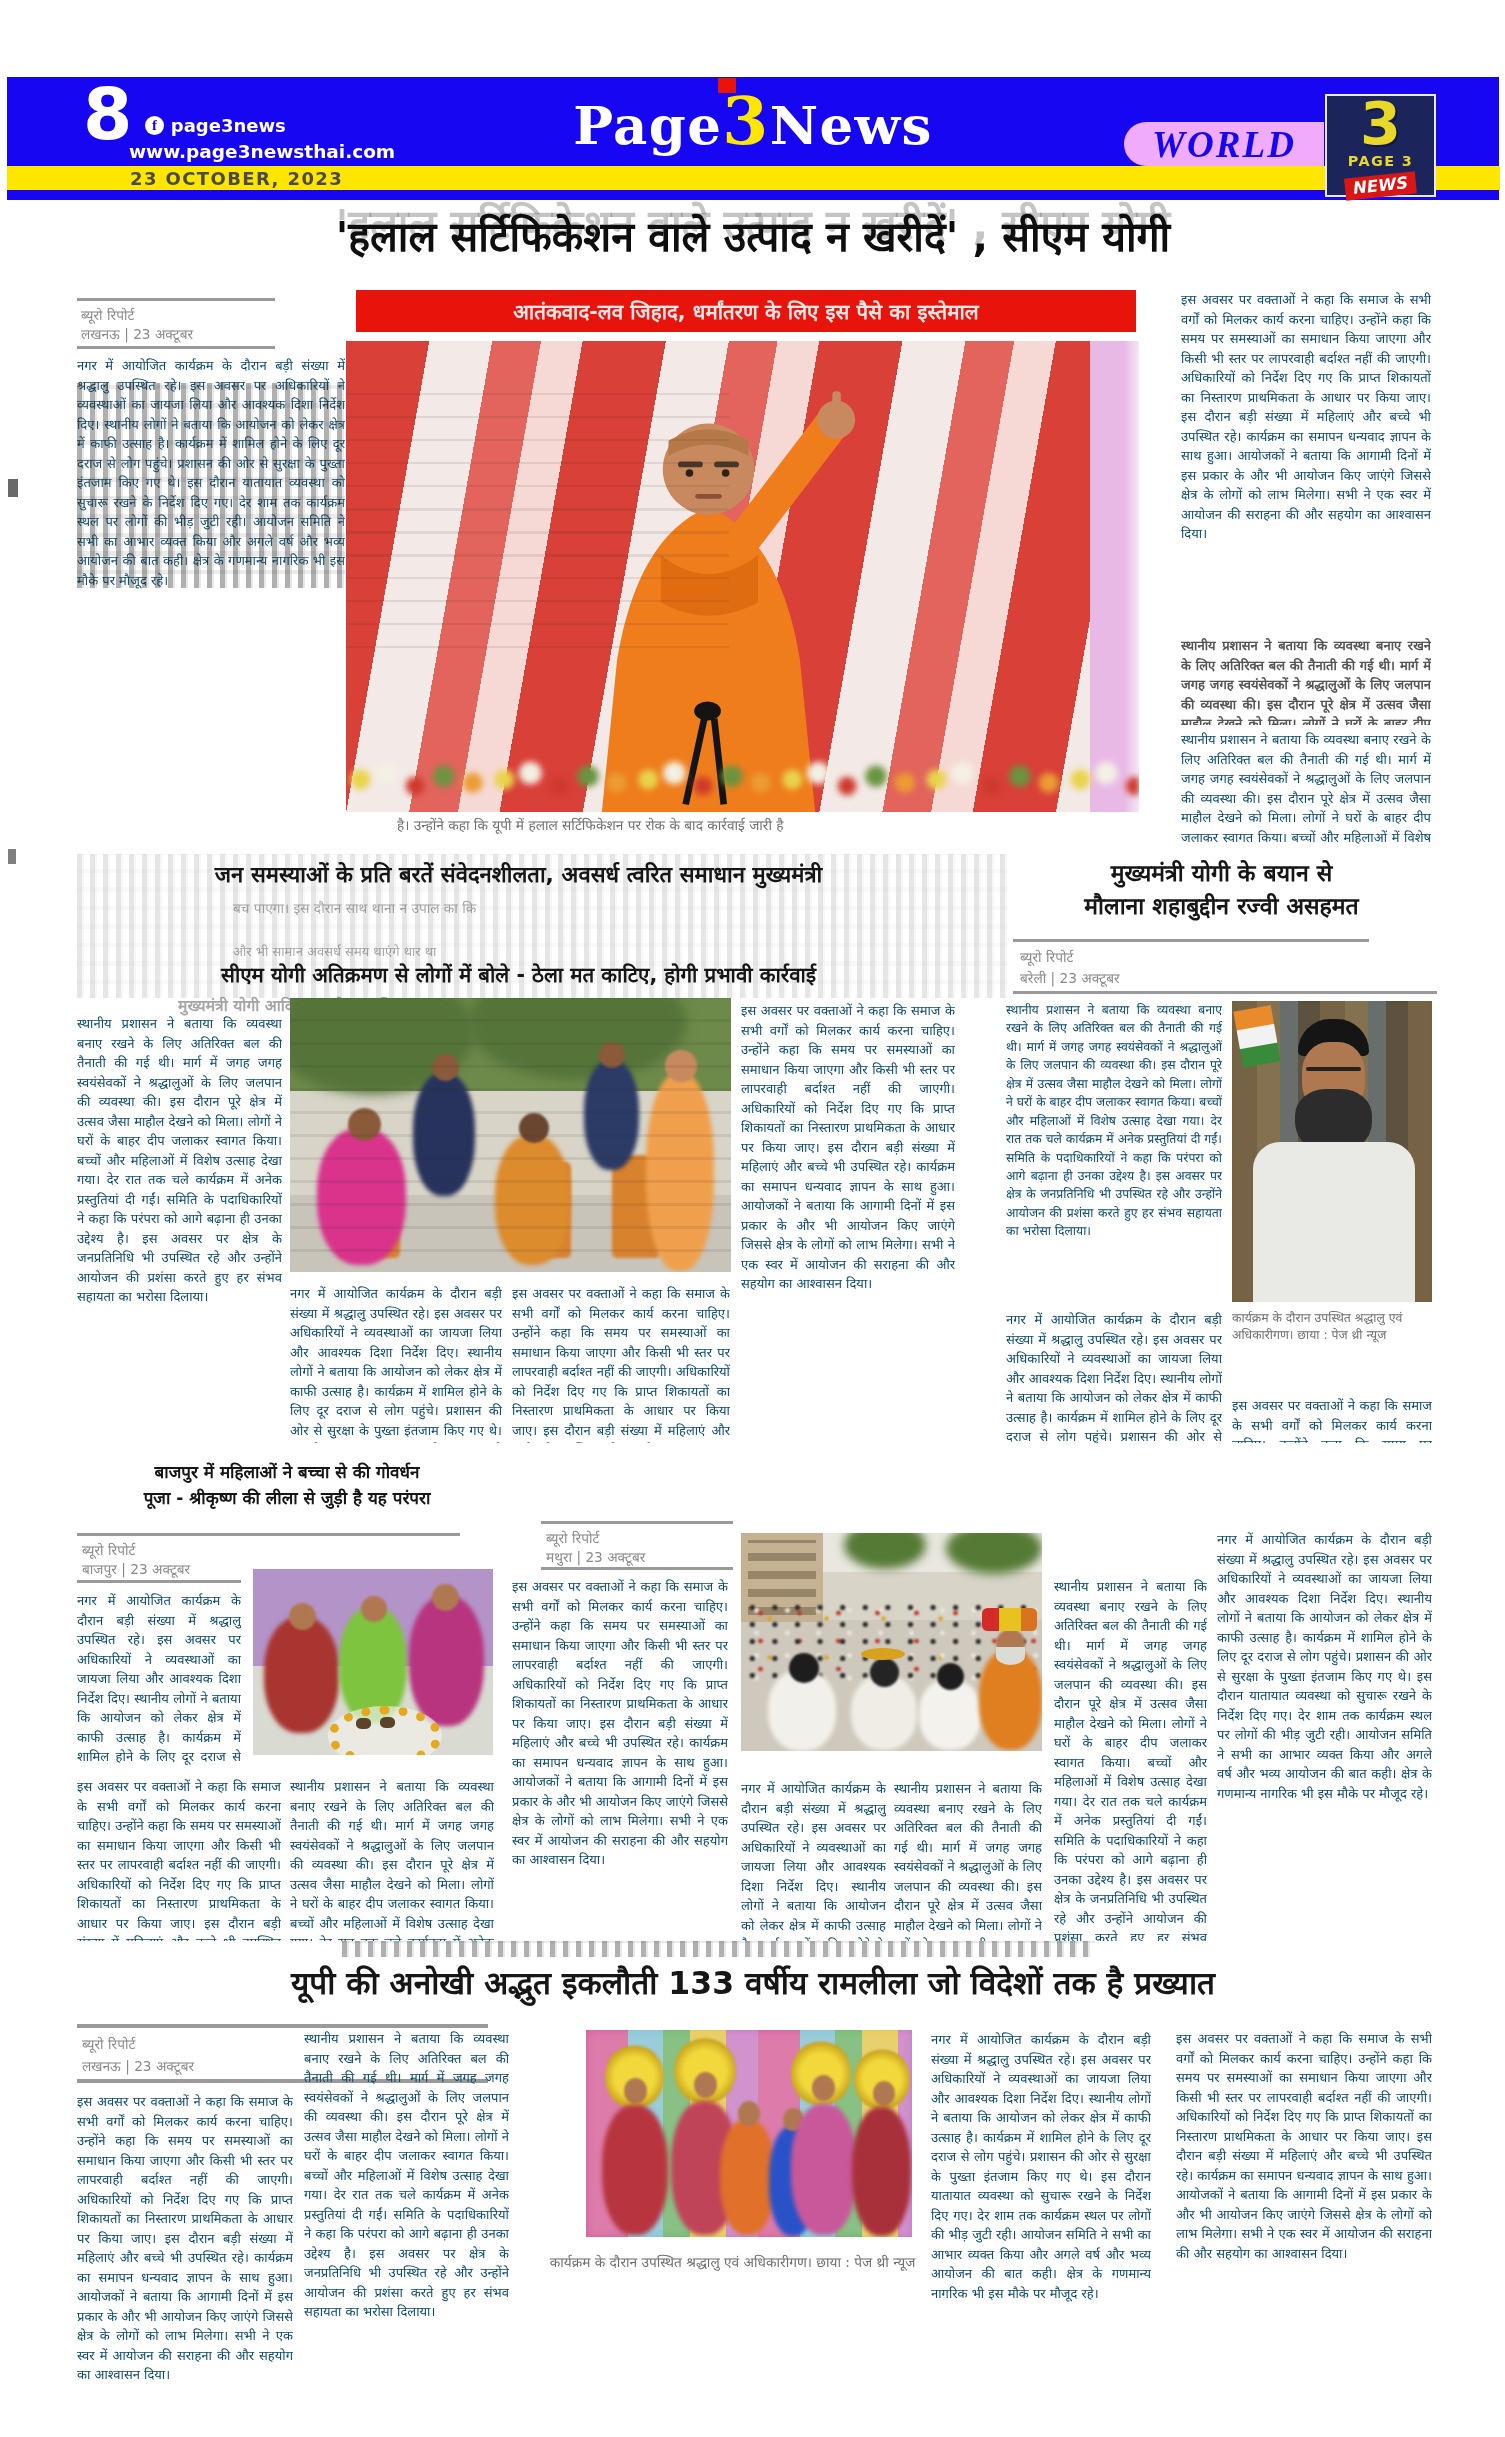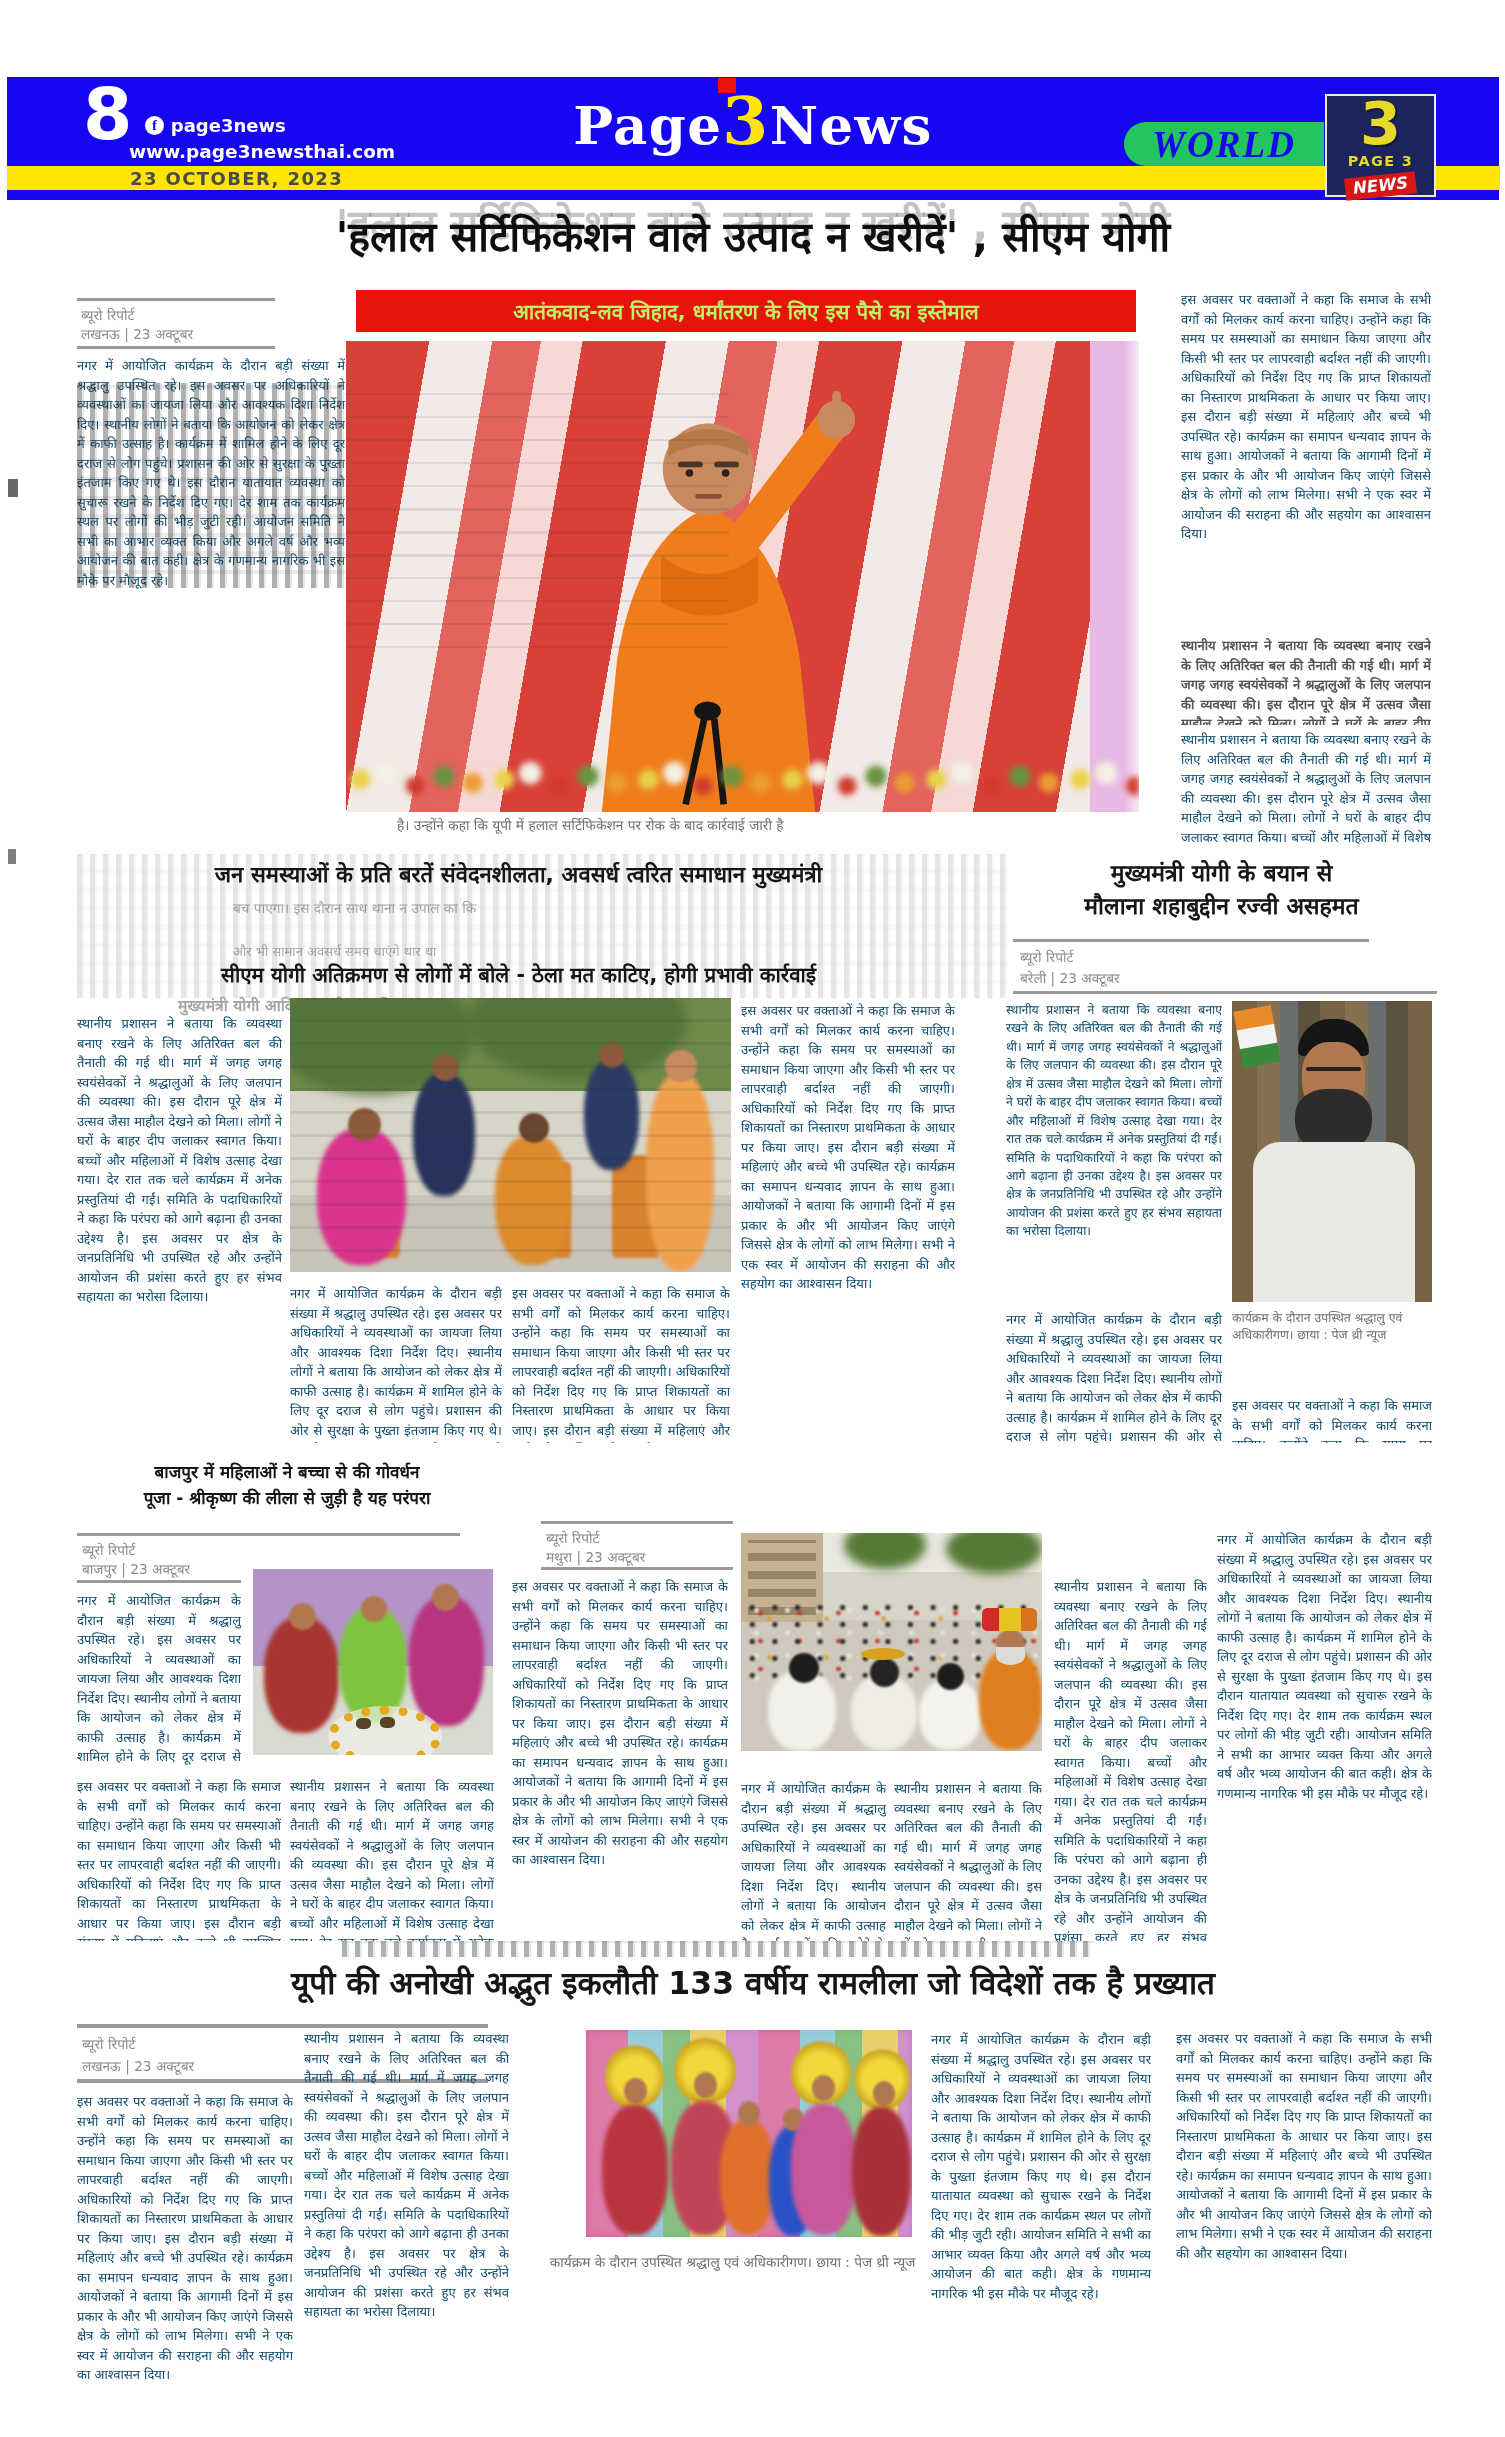--- a/index.html
+++ b/index.html
@@ -11,37 +11,37 @@
   .pagenum{color:#fff;font-weight:bold;font-size:71px;line-height:1;}
   .fb-row{color:#fff;font-weight:bold;font-size:18px;display:flex;align-items:center;gap:6.8px;}
   .fb-ic{width:19px;height:19px;border-radius:50%;background:#fff;color:#1606f2;
          font-family:"Liberation Serif",serif;font-weight:bold;font-size:15px;
          display:flex;align-items:center;justify-content:center;}
   .website{color:#fff;font-weight:bold;font-size:18.5px;}
   .logo{color:#fff;font-family:"DejaVu Serif",serif;font-weight:bold;font-size:53px;
         text-align:center;white-space:nowrap;letter-spacing:1.4px;}
   .logo .three{color:#ffe600;font-size:66px;position:relative;}
   .logo .redsq{position:absolute;left:-4.1px;top:-4.1px;width:18px;height:15px;background:#e8140c;}
-  .world-tab{background:#22c55e;border-radius:23px 0 0 23px;display:flex;align-items:center;justify-content:center;}
+  .world-tab{background:#f0abfc;border-radius:23px 0 0 23px;display:flex;align-items:center;justify-content:center;}
   .world-tab span{color:#1606f2;font-family:"Liberation Serif",serif;font-style:italic;
         font-weight:bold;font-size:37px;letter-spacing:2.1px;}
   .badge{background:#1b255c;border:2.1px solid #eceadf;text-align:center;}
   .badge .b3{color:#e8d827;font-weight:bold;font-size:59px;line-height:.95;text-shadow:2.1px 2.1px 0 #00000055;}
   .badge .bp{color:#e8d827;font-weight:bold;font-size:14.4px;letter-spacing:1.4px;margin-top:1.4px;}
   .badge .bn{display:inline-block;background:#d81616;color:#fff;font-style:italic;font-weight:bold;
         font-size:16.4px;padding:1.4px 8.2px;transform:rotate(-6deg);margin-top:5.5px;}
   .date-strip{background:#ffe600;}
   .date-txt{color:#4a4a4a;font-weight:bold;font-size:18px;letter-spacing:1.4px;filter:blur(0.4px);}
   .blue-line{background:#1606f2;}
   
   .dev{font-family:"DejaVu Sans",sans-serif;}
   .h-lead{font-size:41px;font-weight:bold;color:#0e0e0e;text-align:center;white-space:nowrap;
           text-shadow:0 -12.3px 0 rgba(125,125,125,.45);filter:blur(0.3px);}
   .banner{background:#e8140c;display:flex;align-items:center;justify-content:center;}
-  .banner span{color:#bef264;font-weight:bold;font-size:20.5px;white-space:nowrap;filter:blur(0.2px);}
+  .banner span{color:#e5e5e5;font-weight:bold;font-size:20.5px;white-space:nowrap;filter:blur(0.2px);}
   .hl{font-weight:bold;color:#161616;text-align:center;white-space:nowrap;overflow:hidden;filter:blur(0.3px);}
   .hl2{font-weight:bold;color:#161616;text-align:center;overflow:hidden;filter:blur(0.3px);}
   .fill{color:#0c4a6e;font-size:13px;line-height:1.5;text-align:justify;filter:blur(0.5px);
         overflow:hidden;word-break:break-word;}
   .fill-dark{color:#555;font-weight:bold;}
   .cap{color:#6f6f6f;font-size:13.7px;line-height:1.4;filter:blur(0.5px);overflow:hidden;}
   .byl{color:#8a8a8a;font-size:13.7px;filter:blur(0.5px);white-space:nowrap;overflow:hidden;}
   .rule{background:#9a9a9a;}
   .ghost{color:#5c5c5c;opacity:.55;filter:blur(0.4px);white-space:nowrap;overflow:hidden;}
   .noise{background:

